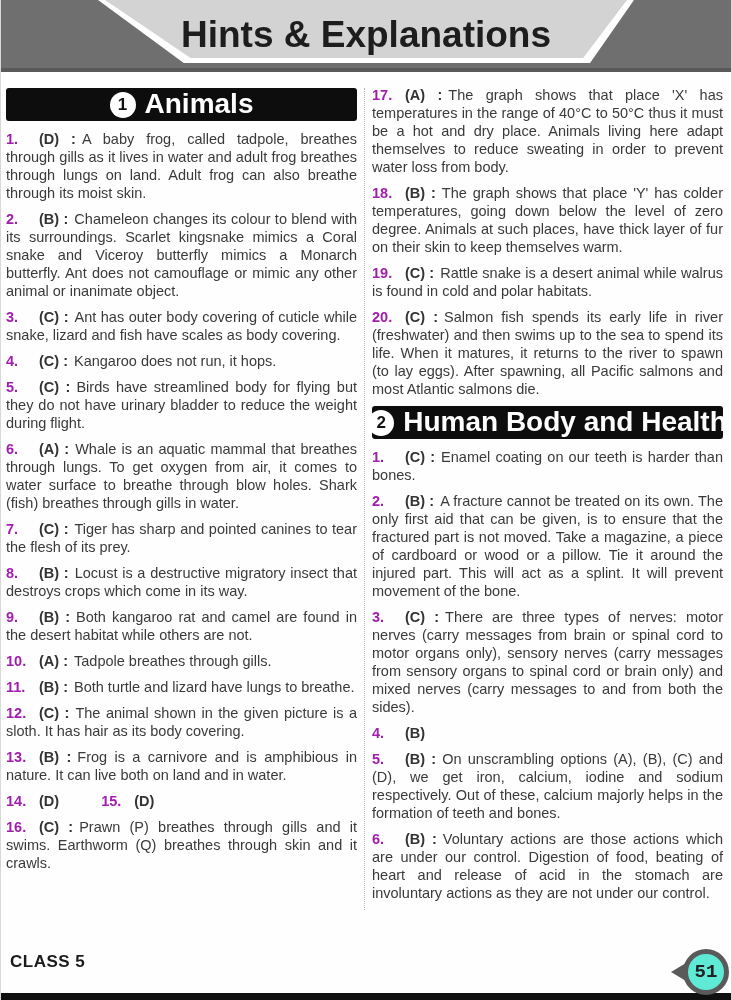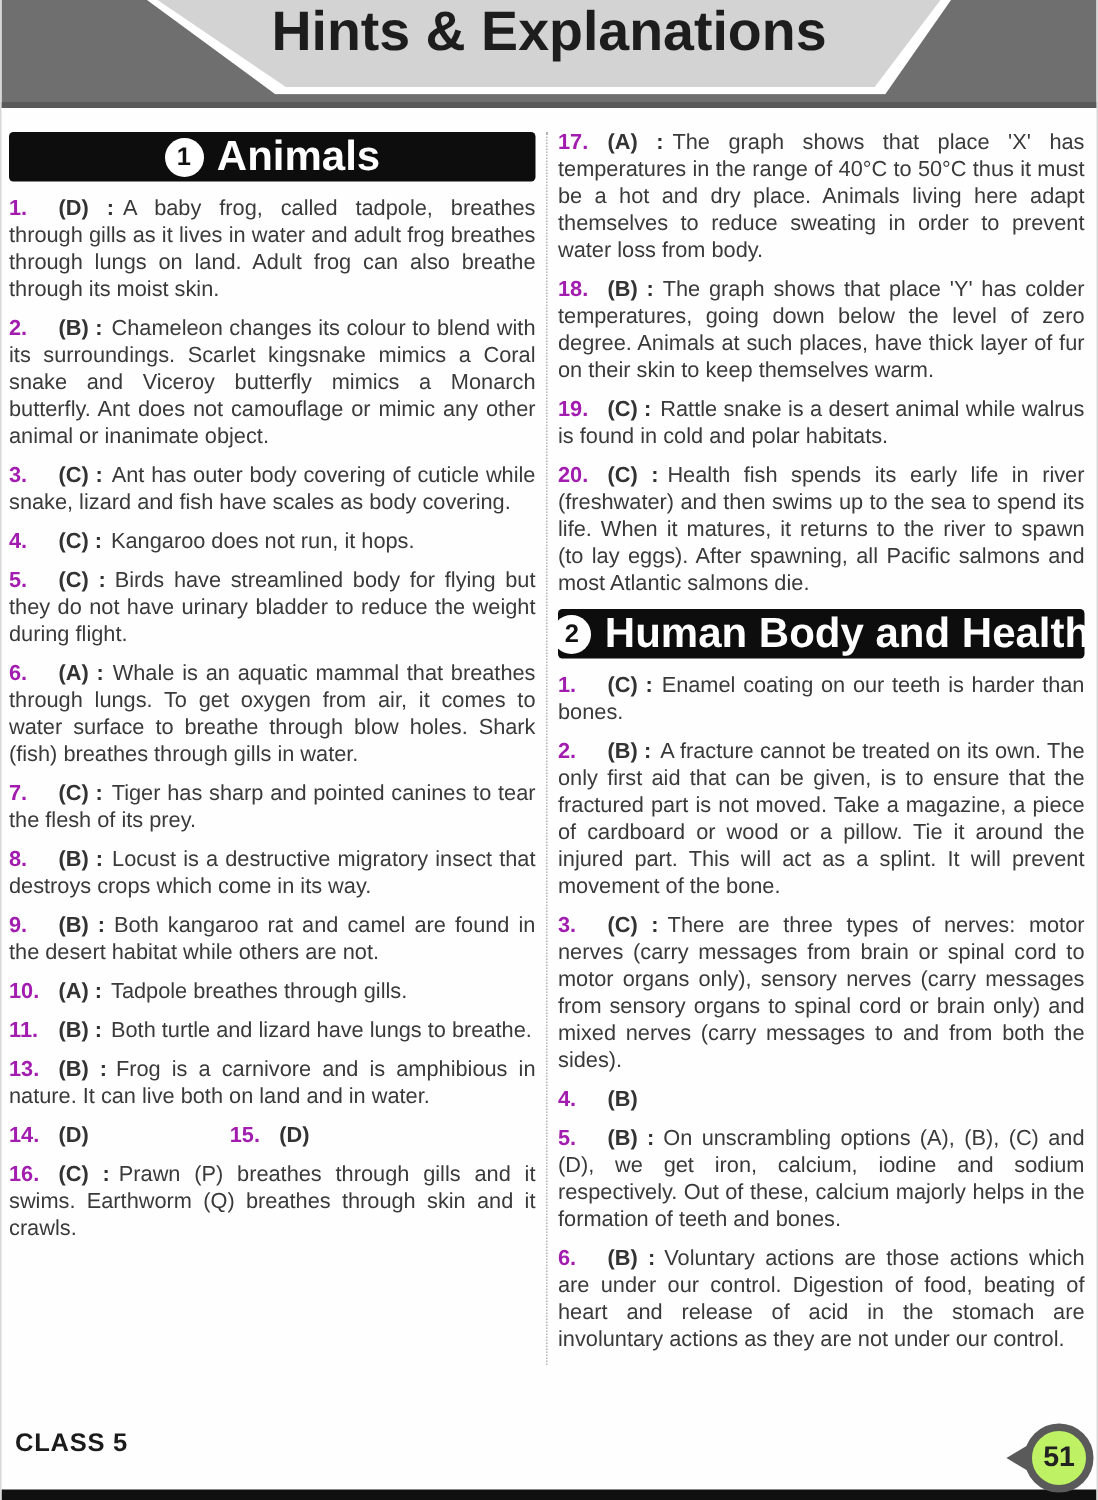--- a/index.html
+++ b/index.html
@@ -14,21 +14,21 @@
   
   .banner { position:absolute; top:0; left:0; width:100%; height:72px; background:#6f6f6f; }
   .banner-edge { position:absolute; bottom:0; left:0; width:100%; height:4px; background:#595959; }
   .trap-outer {
     position:absolute; top:0; left:97px; width:536px; height:63px; background:#ffffff;
     clip-path:polygon(0 0, 100% 0, 91.8% 100%, 16% 100%);
   }
   .trap-inner {
     position:absolute; top:0; left:7px; right:7px; bottom:5px; background:#d3d3d3;
     clip-path:polygon(0 0, 100% 0, 91.6% 100%, 16.4% 100%);
-    display:flex; align-items:flex-start; justify-content:center;
+    display:flex; align-items:flex-end; justify-content:center;
   }
   .page-title {
     font-size:37px; font-weight:bold; color:#1d1d1d; letter-spacing:0;
     padding-bottom:2px; white-space:nowrap;
   }
 
   
   .content { position:absolute; top:86px; left:5px; width:722px; display:flex; align-items:stretch; }
   .col { width:351px; }
   .col-divider { width:0; border-left:1px dotted #b3b3b3; margin:2px 7px 0 7px; }
@@ -43,33 +43,33 @@
     font-weight:bold; font-size:17px; flex:0 0 auto;
   }
   .section-title { color:#ffffff; font-weight:bold; font-size:28px; white-space:nowrap; padding-bottom:2px; }
 
   .item {
     font-size:14.5px; line-height:18px; color:#3a3a3a;
     text-align:justify; margin-bottom:8px;
   }
   .item .num { font-weight:bold; display:inline-block; min-width:33px; color:#a21caf; }
   .item .ans { font-weight:bold; color:#333; padding-right:6px; white-space:nowrap; }
-  .pair .pair-second { margin-left:88px; }
+  .pair .pair-second { margin-left:36px; }
 
   
   .class-label {
     position:absolute; left:9px; top:952px;
     font-weight:bold; font-size:17px; color:#1b1b1b; letter-spacing:0.5px;text-align:right;
   }
   .bottom-bar { position:absolute; bottom:0; left:0; width:100%; height:7px; background:#101010; }
   .page-badge { position:absolute; left:682px; top:949px; width:46px; height:46px; z-index:2; }
   .badge-circle {
-    width:46px; height:46px; border-radius:50%; background:#bef264;
+    width:46px; height:46px; border-radius:50%; background:#5eead4;
     border:5px solid #5a5a5a; display:flex; align-items:center; justify-content:center;
-    font-weight:bold; font-size:19px; color:#222;
+    font-weight:bold; font-size:19px; color:#222;font-family:Liberation Mono, monospace;
   }
   .badge-pointer {
     position:absolute; left:-12px; top:14px; width:0; height:0;
     border-top:9px solid transparent; border-bottom:9px solid transparent;
     border-right:15px solid #5a5a5a;
   }
 </style>
 </head>
 <body>
 
@@ -94,30 +94,31 @@
         <p class="item"><span class="num">2.</span><span class="ans">(B) :</span><span>Chameleon changes its colour to blend with its surroundings. Scarlet kingsnake mimics a Coral snake and Viceroy butterfly mimics a Monarch butterfly. Ant does not camouflage or mimic any other animal or inanimate object.</span></p>
         <p class="item"><span class="num">3.</span><span class="ans">(C) :</span><span>Ant has outer body covering of cuticle while snake, lizard and fish have scales as body covering.</span></p>
         <p class="item"><span class="num">4.</span><span class="ans">(C) :</span><span>Kangaroo does not run, it hops.</span></p>
         <p class="item"><span class="num">5.</span><span class="ans">(C) :</span><span>Birds have streamlined body for flying but they do not have urinary bladder to reduce the weight during flight.</span></p>
         <p class="item"><span class="num">6.</span><span class="ans">(A) :</span><span>Whale is an aquatic mammal that breathes through lungs. To get oxygen from air, it comes to water surface to breathe through blow holes. Shark (fish) breathes through gills in water.</span></p>
         <p class="item"><span class="num">7.</span><span class="ans">(C) :</span><span>Tiger has sharp and pointed canines to tear the flesh of its prey.</span></p>
         <p class="item"><span class="num">8.</span><span class="ans">(B) :</span><span>Locust is a destructive migratory insect that destroys crops which come in its way.</span></p>
         <p class="item"><span class="num">9.</span><span class="ans">(B) :</span><span>Both kangaroo rat and camel are found in the desert habitat while others are not.</span></p>
         <p class="item"><span class="num">10.</span><span class="ans">(A) :</span><span>Tadpole breathes through gills.</span></p>
         <p class="item"><span class="num">11.</span><span class="ans">(B) :</span><span>Both turtle and lizard have lungs to breathe.</span></p>
+        <p class="item"><span class="num">12.</span><span class="ans">(C) :</span><span>The animal shown in the given picture is a sloth. It has hair as its body covering.</span></p>
         <p class="item"><span class="num">13.</span><span class="ans">(B) :</span><span>Frog is a carnivore and is amphibious in nature. It can live both on land and in water.</span></p>
         <p class="item pair"><span class="pair-first"><span class="num">14.</span><span class="ans">(D)</span></span><span class="pair-second"><span class="num">15.</span><span class="ans">(D)</span></span></p>
         <p class="item"><span class="num">16.</span><span class="ans">(C) :</span><span>Prawn (P) breathes through gills and it swims. Earthworm (Q) breathes through skin and it crawls.</span></p>
       </div>
     <div class="col-divider"></div>
     <div class="col">
         <p class="item"><span class="num">17.</span><span class="ans">(A) :</span><span>The graph shows that place 'X' has temperatures in the range of 40°C to 50°C thus it must be a hot and dry place. Animals living here adapt themselves to reduce sweating in order to prevent water loss from body.</span></p>
         <p class="item"><span class="num">18.</span><span class="ans">(B) :</span><span>The graph shows that place 'Y' has colder temperatures, going down below the level of zero degree. Animals at such places, have thick layer of fur on their skin to keep themselves warm.</span></p>
         <p class="item"><span class="num">19.</span><span class="ans">(C) :</span><span>Rattle snake is a desert animal while walrus is found in cold and polar habitats.</span></p>
-        <p class="item"><span class="num">20.</span><span class="ans">(C) :</span><span>Health fish spends its early life in river (freshwater) and then swims up to the sea to spend its life. When it matures, it returns to the river to spawn (to lay eggs). After spawning, all Pacific salmons and most Atlantic salmons die.</span></p>
+        <p class="item"><span class="num">20.</span><span class="ans">(C) :</span><span>Salmon fish spends its early life in river (freshwater) and then swims up to the sea to spend its life. When it matures, it returns to the river to spawn (to lay eggs). After spawning, all Pacific salmons and most Atlantic salmons die.</span></p>
         <div class="section-bar">
           <span class="section-num">2</span>
           <span class="section-title">Human Body and Health</span>
         </div>
         <p class="item"><span class="num">1.</span><span class="ans">(C) :</span><span>Enamel coating on our teeth is harder than bones.</span></p>
         <p class="item"><span class="num">2.</span><span class="ans">(B) :</span><span>A fracture cannot be treated on its own. The only first aid that can be given, is to ensure that the fractured part is not moved. Take a magazine, a piece of cardboard or wood or a pillow. Tie it around the injured part. This will act as a splint. It will prevent movement of the bone.</span></p>
         <p class="item"><span class="num">3.</span><span class="ans">(C) :</span><span>There are three types of nerves: motor nerves (carry messages from brain or spinal cord to motor organs only), sensory nerves (carry messages from sensory organs to spinal cord or brain only) and mixed nerves (carry messages to and from both the sides).</span></p>
         <p class="item"><span class="num">4.</span><span class="ans">(B)</span><span></span></p>
         <p class="item"><span class="num">5.</span><span class="ans">(B) :</span><span>On unscrambling options (A), (B), (C) and (D), we get iron, calcium, iodine and sodium respectively. Out of these, calcium majorly helps in the formation of teeth and bones.</span></p>
         <p class="item"><span class="num">6.</span><span class="ans">(B) :</span><span>Voluntary actions are those actions which are under our control. Digestion of food, beating of heart and release of acid in the stomach are involuntary actions as they are not under our control.</span></p>

